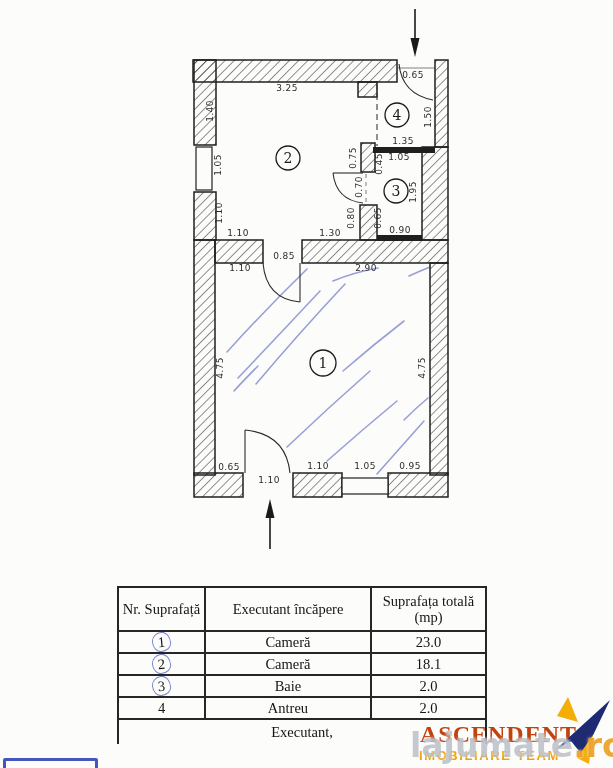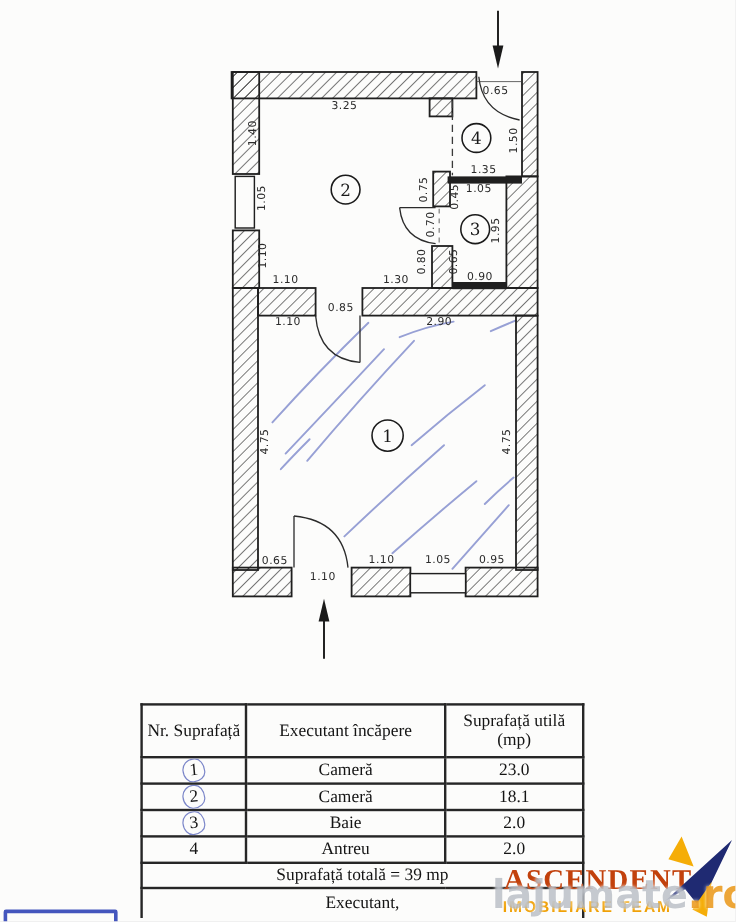--- a/index.html
+++ b/index.html
@@ -183,21 +183,21 @@
     <colgroup>
         <col class="c1">
         <col class="c2">
         <col class="c3">
       </colgroup>
     <thead>
       <tr>
         <th>Nr. Suprafață</th>
         <th>Executant încăpere</th>
         <th>
-          <span>Suprafață utilă</span><br>
+          <span>Suprafața totală</span><br>
           <span>(mp)</span>
         </th>
       </tr>
     </thead>
     <tbody id="table-body">
         <tr>
           <td><span class="circ" style="border-color: rgb(123, 134, 201);">1</span></td>
           <td>Cameră</td>
           <td>23.0</td>
         </tr>
@@ -211,23 +211,20 @@
           <td>Baie</td>
           <td>2.0</td>
         </tr>
         <tr>
           <td>4</td>
           <td>Antreu</td>
           <td>2.0</td>
         </tr>
       </tbody>
     <tbody>
-      <tr class="total-row">
-        <td colspan="3">Suprafață totală = 39 mp</td>
-      </tr>
       <tr class="footer-row">
         <td colspan="3">Executant,</td>
       </tr>
     </tbody>
   </table>
 
   <div id="brand-text">ASCENDENT</div>
   <div id="brand-tagline">IMOBILIARE TEAM</div>
   <svg id="brand-star" width="60" height="72" viewBox="0 0 60 72">
     <polygon points="15,2 25,27 4,21" fill="#f5ad07"></polygon>

